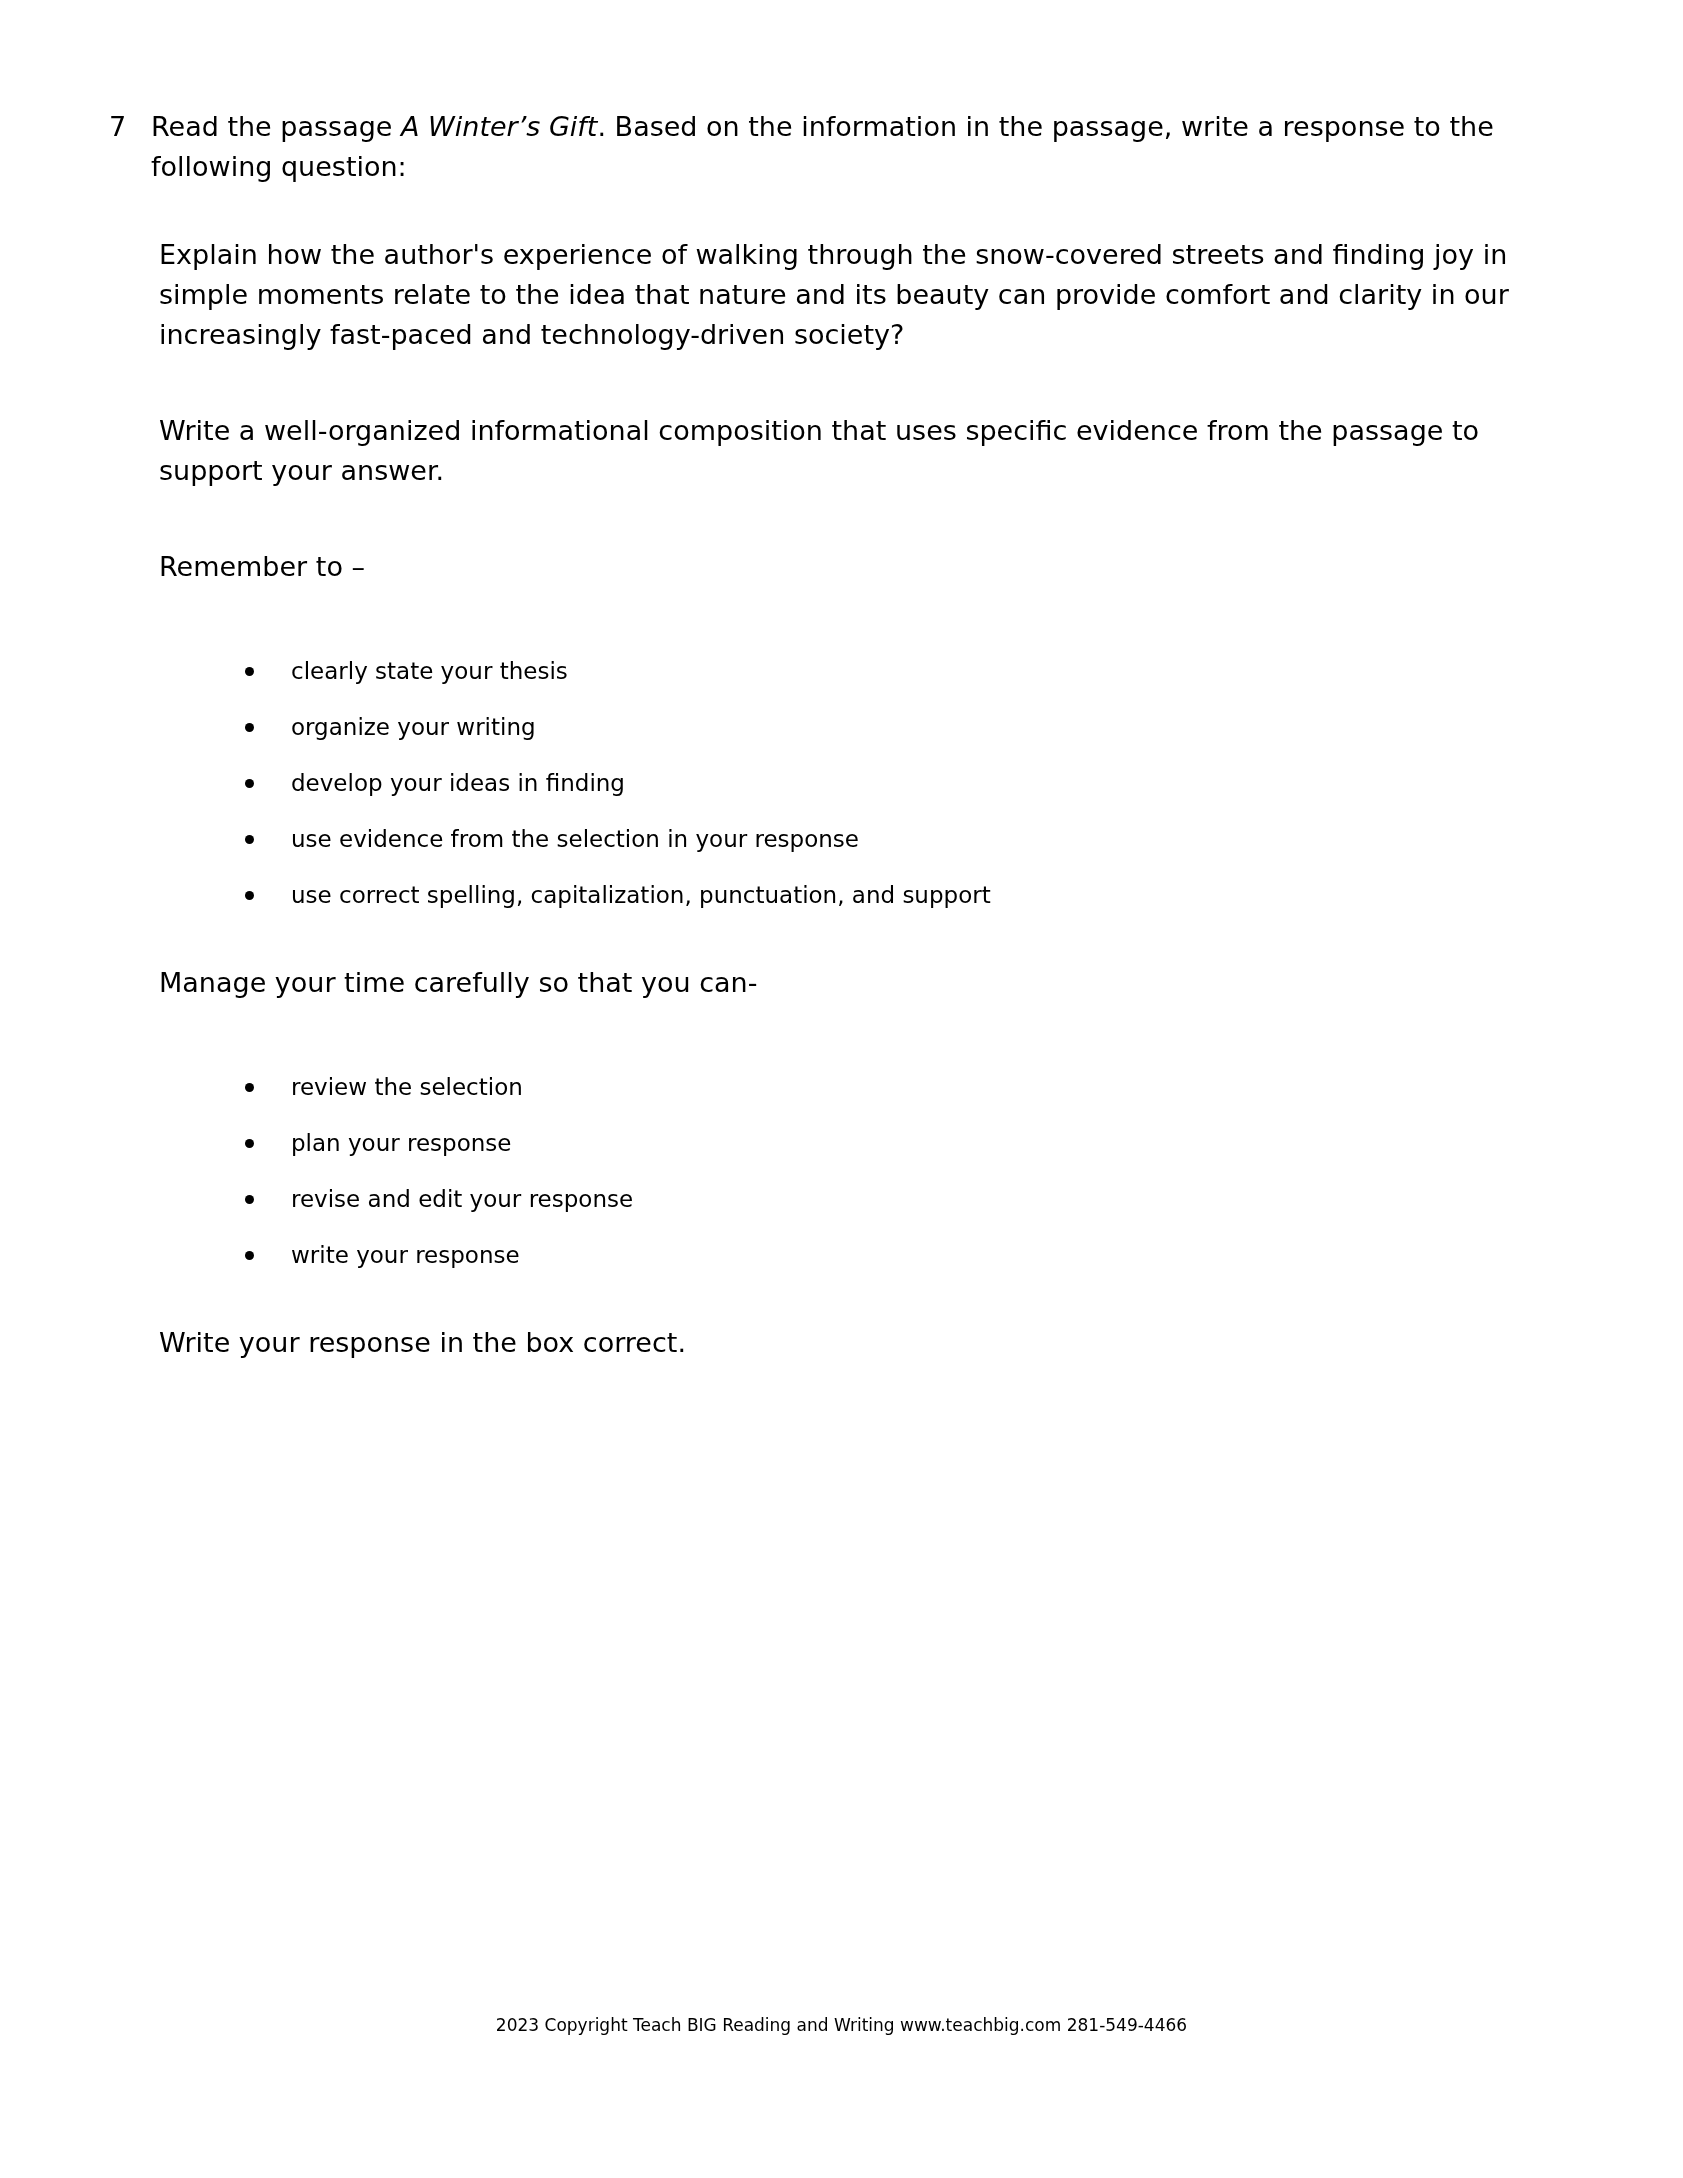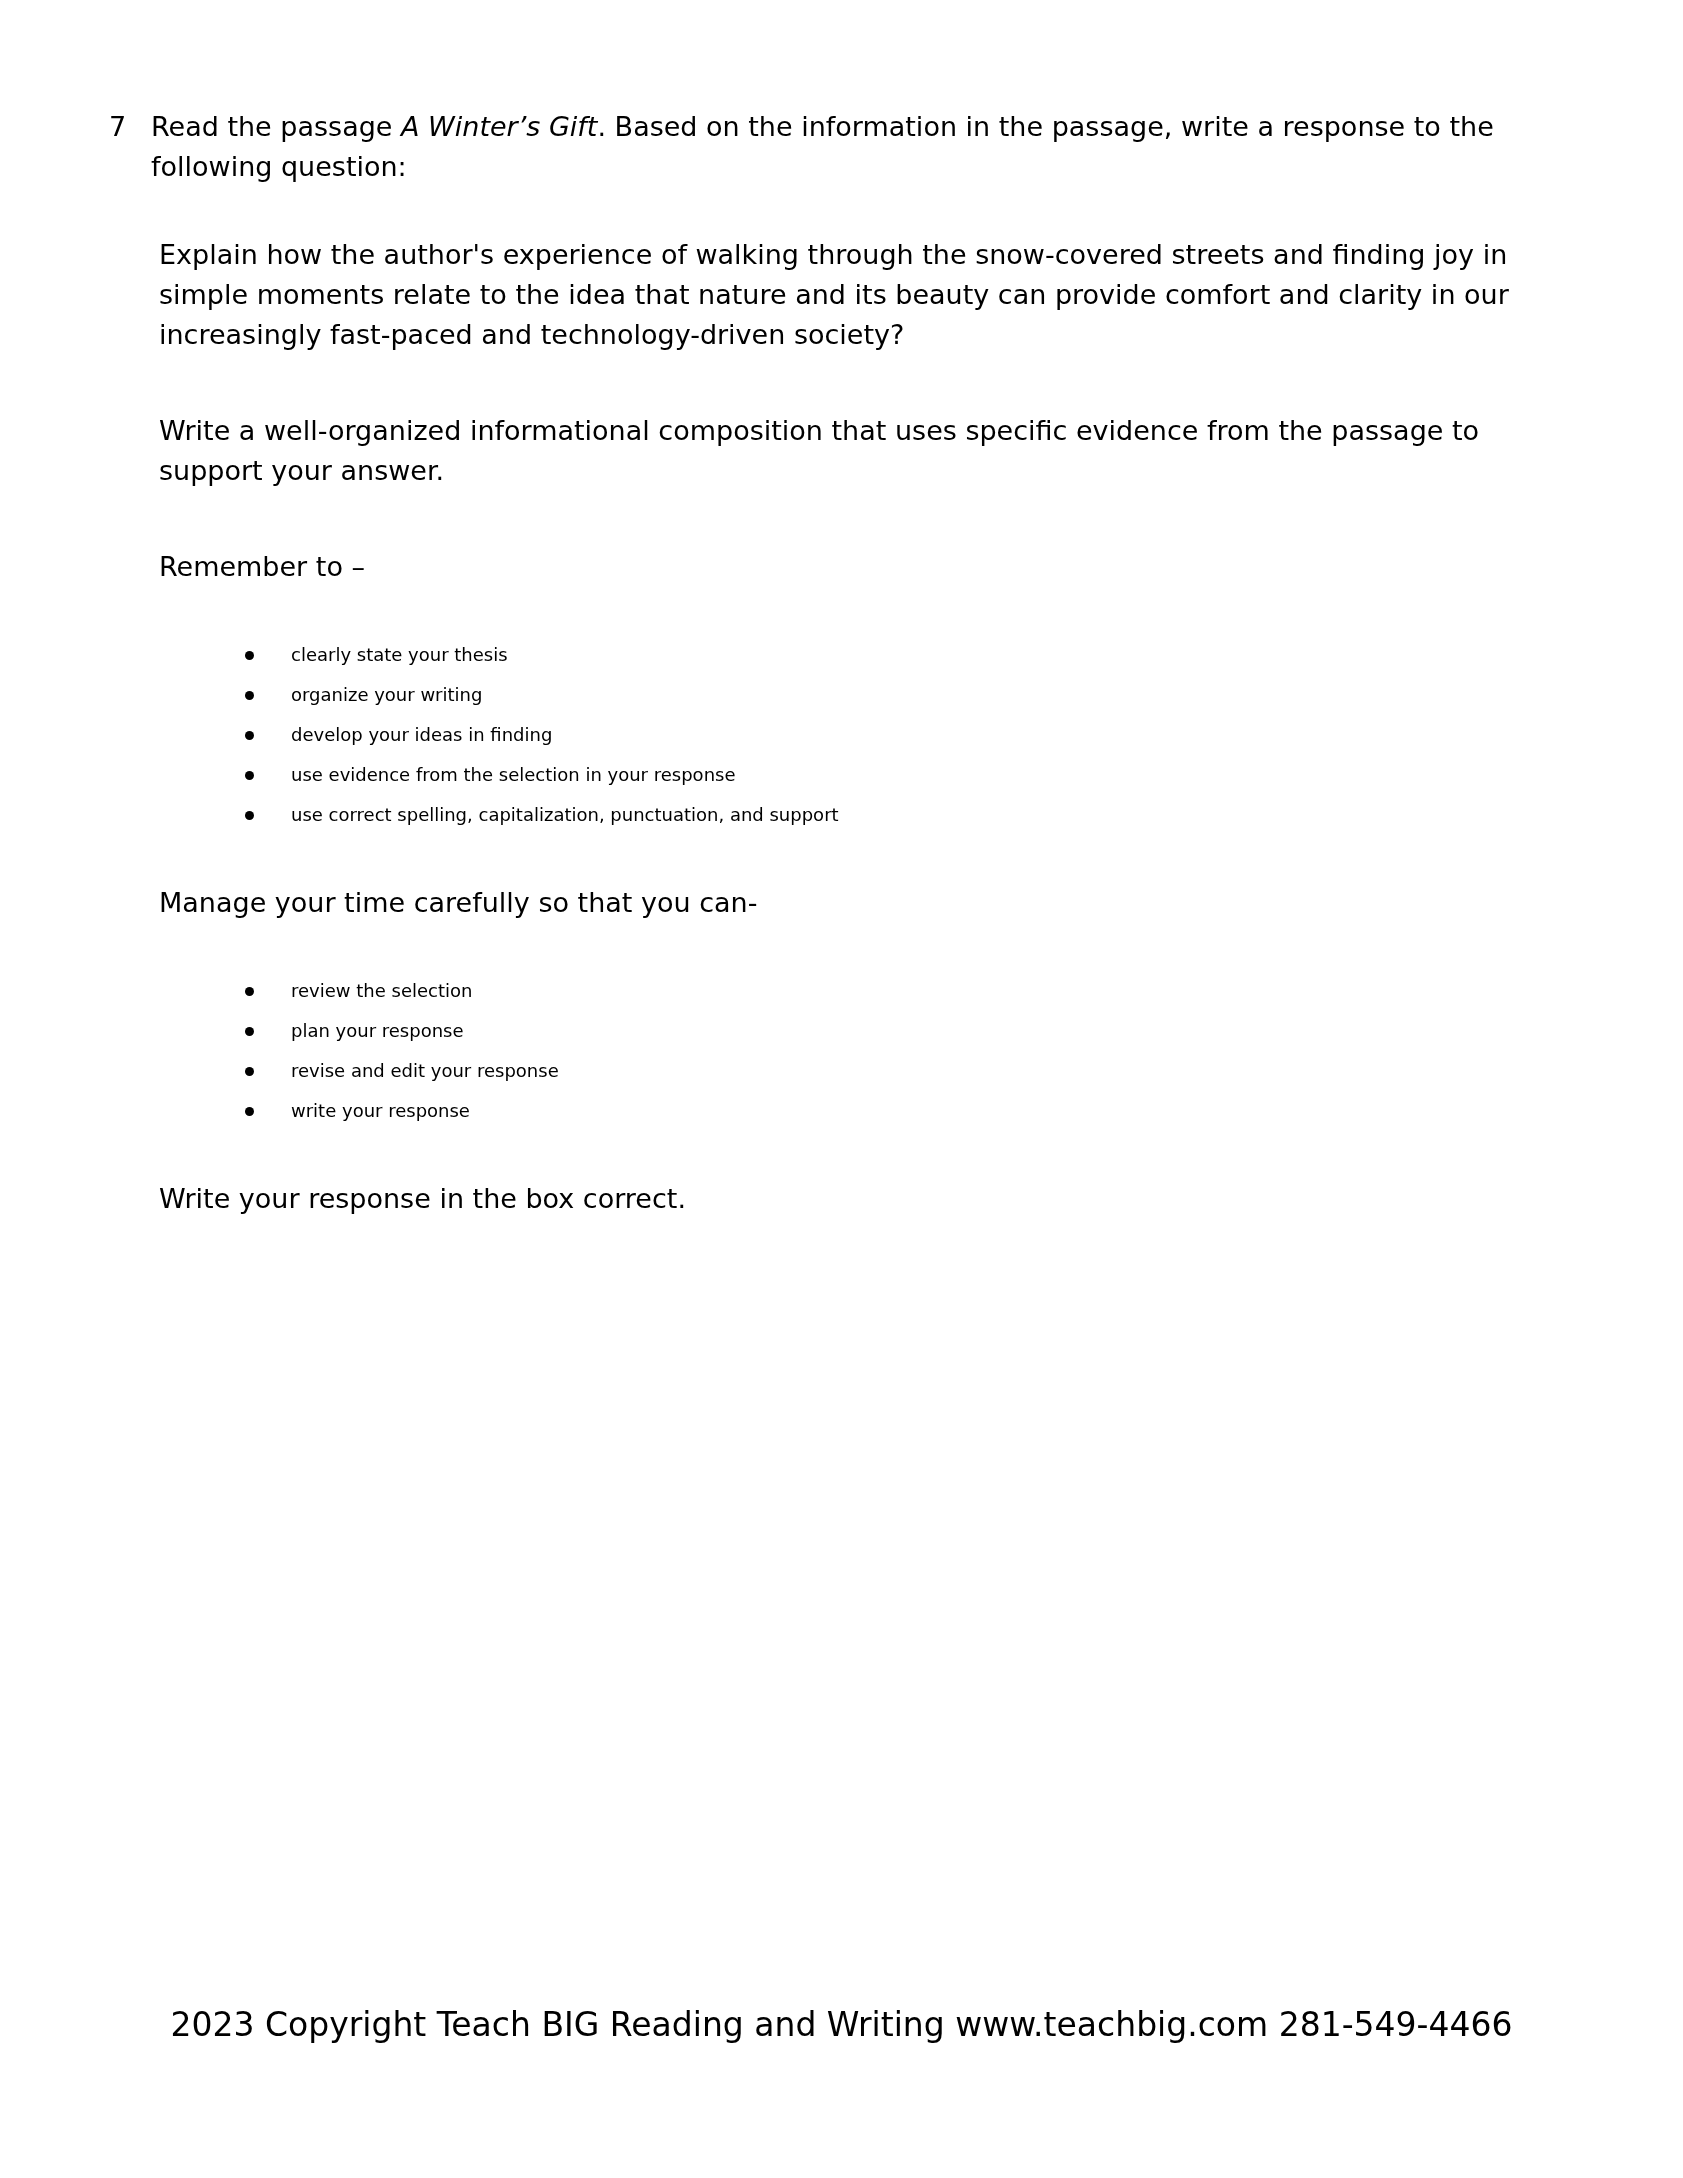--- a/index.html
+++ b/index.html
@@ -67,43 +67,44 @@
   .gap-md { height: 40px; }
 
   ul.bullets {
     margin: 0;
     padding: 0;
     list-style: none;
     margin-left: 94px;
   }
   ul.bullets li {
     position: relative;
-    font-size: 18px;
+    font-size: 23px;
     line-height: 40px;
     padding-left: 46px;
+    margin-top: 16px;
   }
   ul.bullets li .bullet-dot {
     position: absolute;
     left: 0;
     top: 16px;
     width: 9px;
     height: 9px;
     border-radius: 50%;
     background: #000000;
     display: block;
   }
 
   
   .footer {
     position: absolute;
     left: 0;
     right: 0;
     top: 2008px;
     text-align: center;
-    font-size: 33px;
+    font-size: 17px;
     line-height: 34px;
   }
 </style>
 </head>
 <body>
 
 <div class="page">
 
   <div class="question">
 

